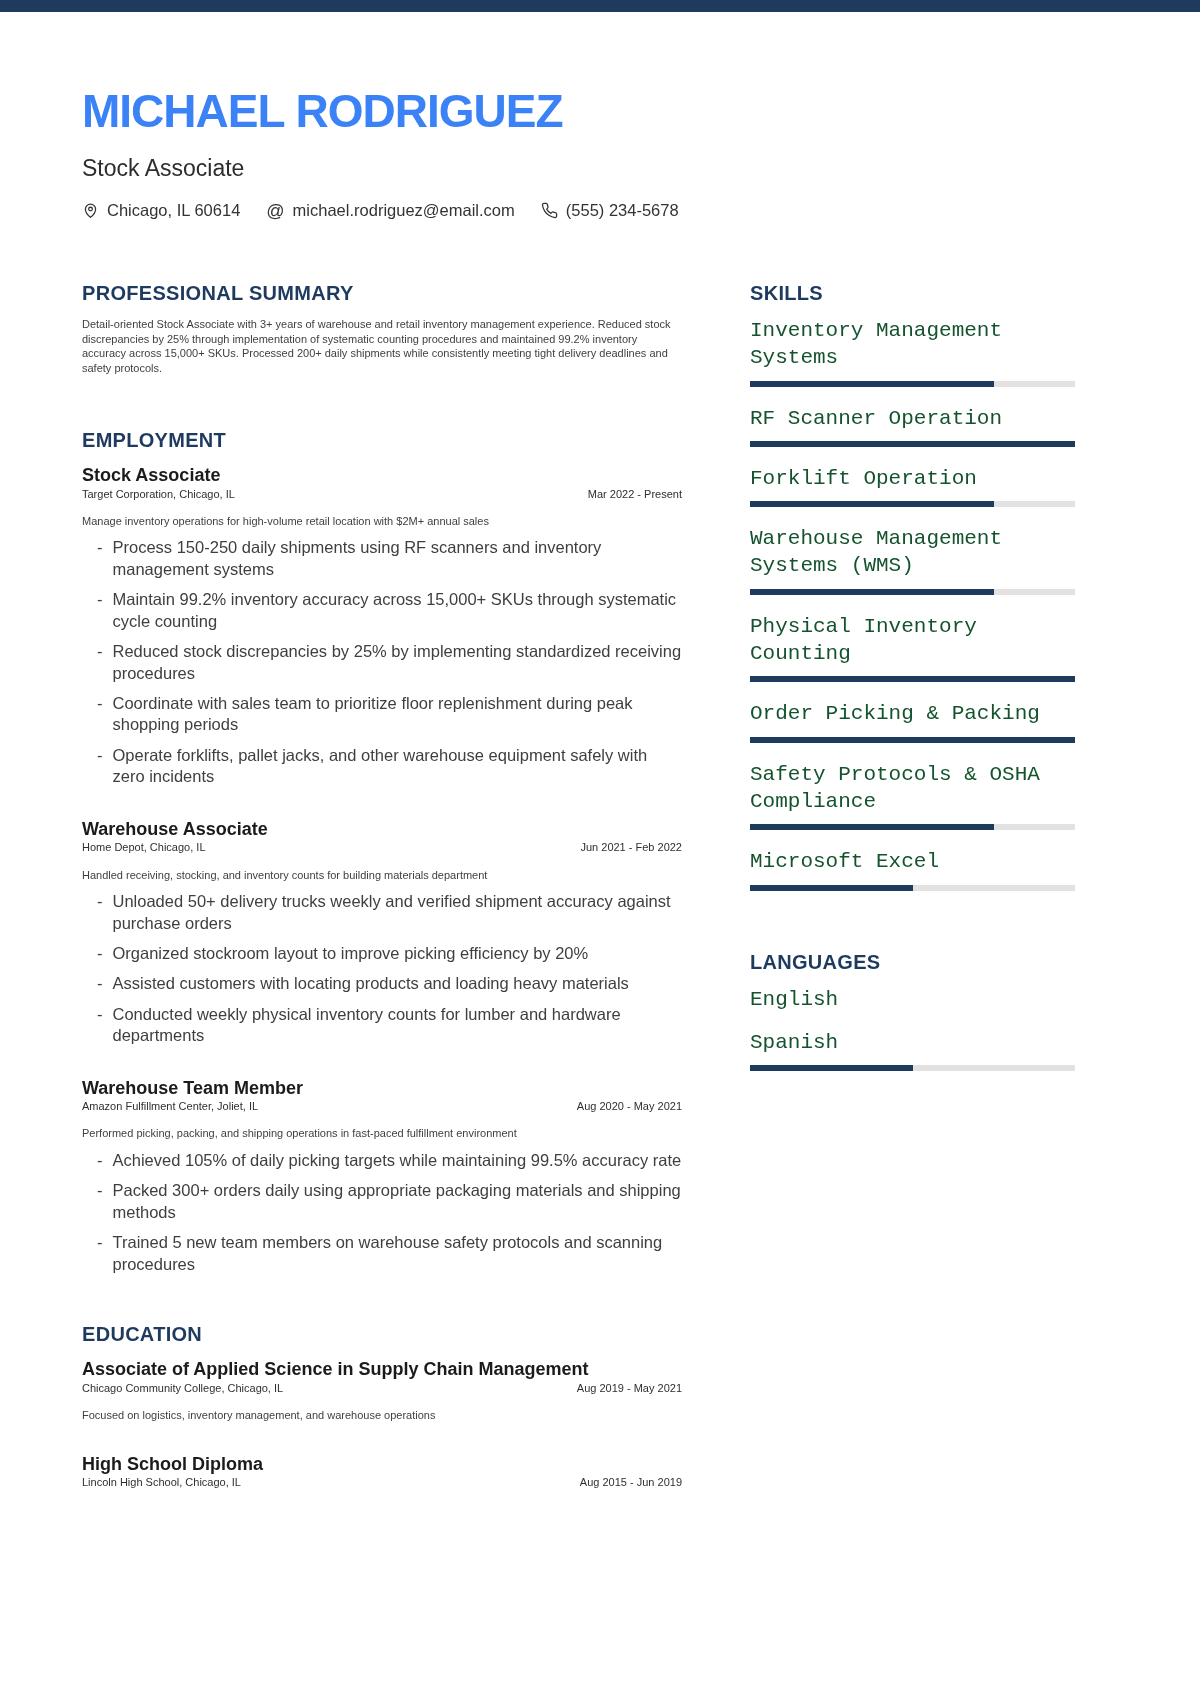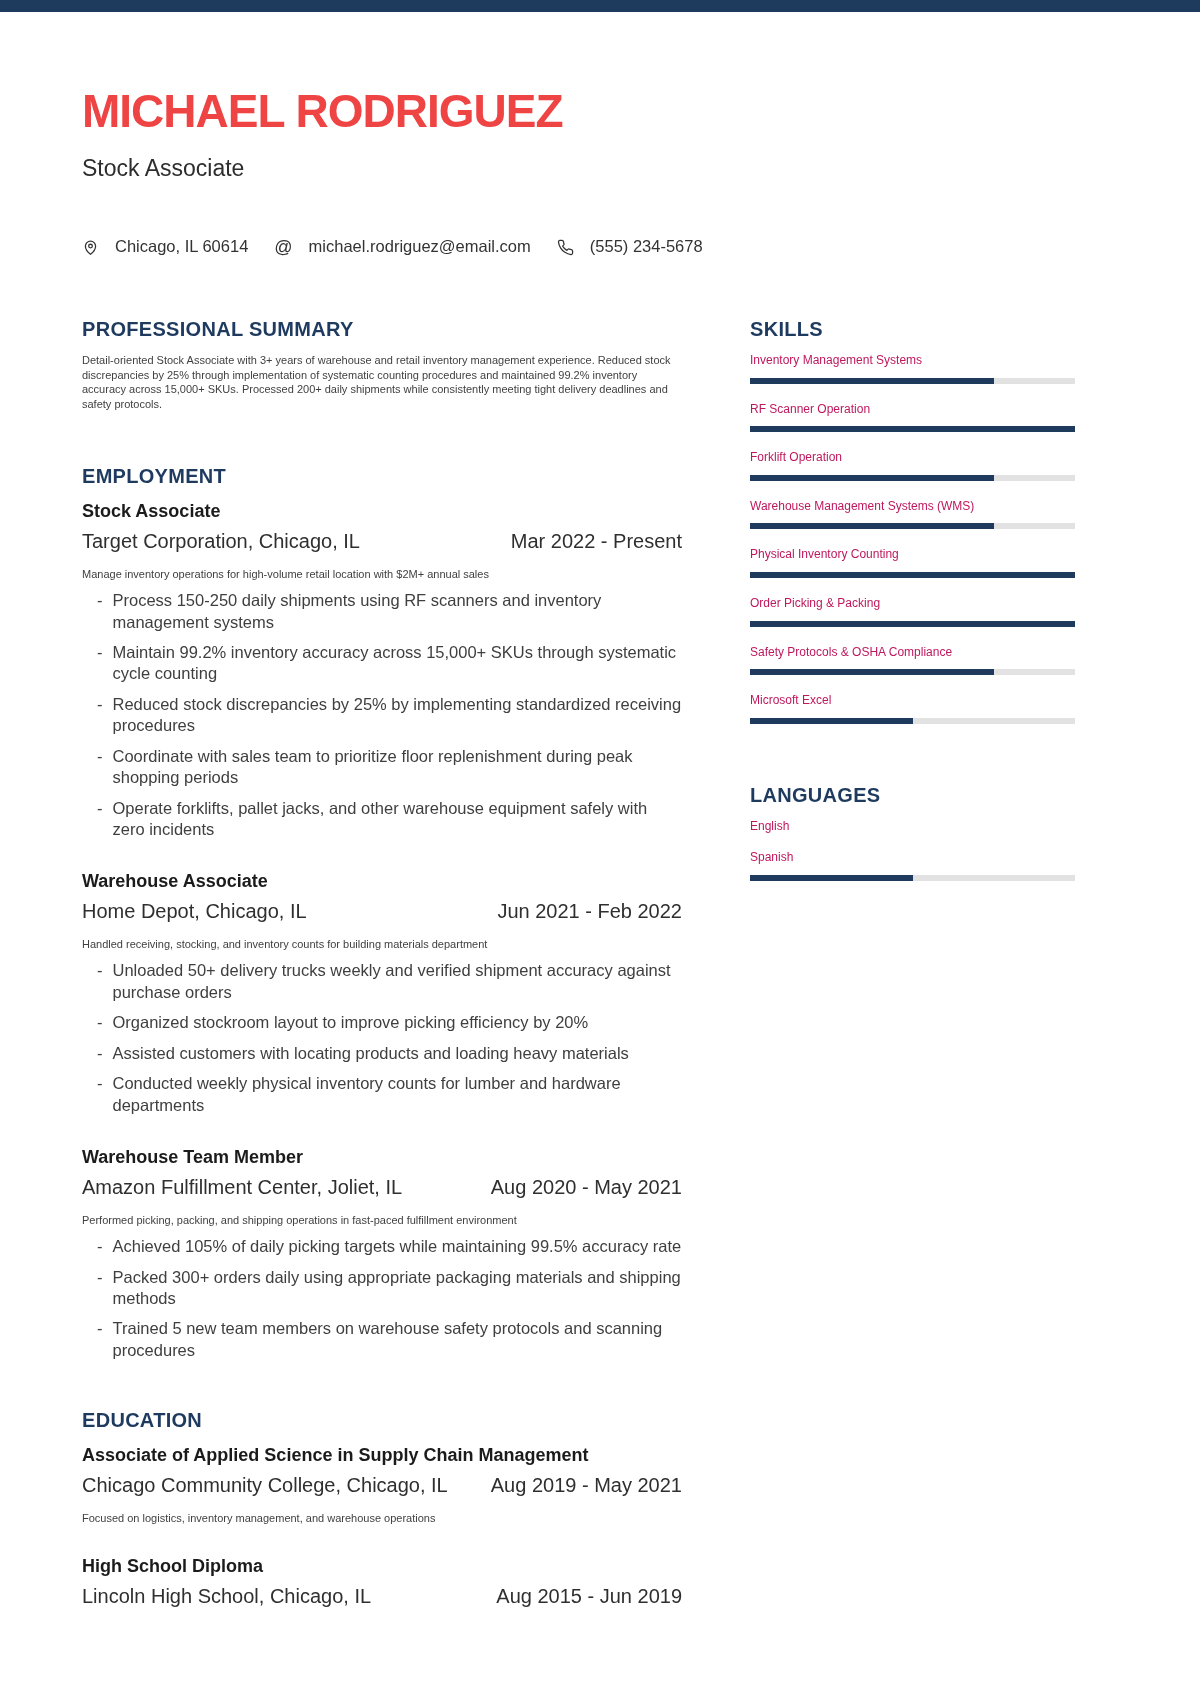--- a/index.html
+++ b/index.html
@@ -14,29 +14,29 @@
   }
   .top-bar { height: 12px; width: 100%; background: #1e3a5c; }
   .content { padding: 76px 88px 0 82px; }
 
   
   .name {
     margin: 0;
     font-size: 46px;
     font-weight: bold;
     letter-spacing: -1px;
-    color: #ef4444;
+    color: #3b82f6;
     line-height: 1.0;
   }
   .job-headline { margin-top: 21px; font-size: 23px; color: #2d2d2d; }
   .contact-row {
     display: flex; align-items: center; gap: 26px;
     margin-top: 19px; font-size: 16.5px; color: #333333;
   }
-  .contact-item { display: flex; align-items: flex-end; gap: 16px; margin-top: 36px; }
+  .contact-item { display: flex; align-items: center; gap: 8px; }
   .contact-item svg { display: block; }
   .at-glyph { font-size: 18px; color: #333; font-weight: 500; line-height: 1; }
 
   
   .columns { display: flex; gap: 68px; margin-top: 62px; }
   .col-left { width: 600px; flex: 0 0 600px; }
   .col-right { width: 325px; flex: 0 0 325px; }
 
   .section-heading {
     margin: 0 0 12px 0;
@@ -44,33 +44,33 @@
     color: #1e3a5f;
   }
 
   .body-text { font-size: 11px; line-height: 1.32; color: #3f3f3f; }
 
   .employment-section { margin-top: 54px; }
   .education-section { margin-top: 48px; }
 
   .job + .job, .edu-entry + .edu-entry { margin-top: 30px; }
   .job-title, .edu-degree { font-size: 18px; font-weight: bold; color: #1b1b1b; line-height: 1.25; }
-  .org-row { display: flex; justify-content: space-between; align-items: baseline; margin-top: 5px; font-size: 20px; color: #2f2f2f; line-height: 1.3; }
+  .org-row { display: flex; justify-content: space-between; align-items: baseline; font-size: 11px; color: #2f2f2f; line-height: 1.3; }
   .date-range { white-space: nowrap; color: #2f2f2f; }
   .role-desc { margin-top: 13px; }
 
   .bullet-list { margin-top: 9px; }
   .bullet { display: flex; gap: 10px; padding-left: 15px; margin-bottom: 9px; font-size: 16.5px; line-height: 1.3; color: #3f3f3f; }
   .bullet:last-child { margin-bottom: 0; }
   .bullet-dash { flex: 0 0 auto; }
   .bullet-text { flex: 1 1 auto; }
 
   
   .skill-item { margin-bottom: 18px; }
-  .skill-label { font-size: 12px; color: #be185d; line-height: 1.3; }
+  .skill-label { font-size: 21px; color: #14532d; line-height: 1.3; font-family: Liberation Mono, monospace; }
   .skill-bar { margin-top: 9px; height: 6px; width: 100%; background: #e2e2e2; }
   .skill-bar-fill { height: 100%; background: #1e3a5c; }
   .languages-section { margin-top: 60px; }
   .languages-section .skill-item { margin-bottom: 16px; }
 </style>
 </head>
 <body>
 
 <div>
   <div class="top-bar"></div>

